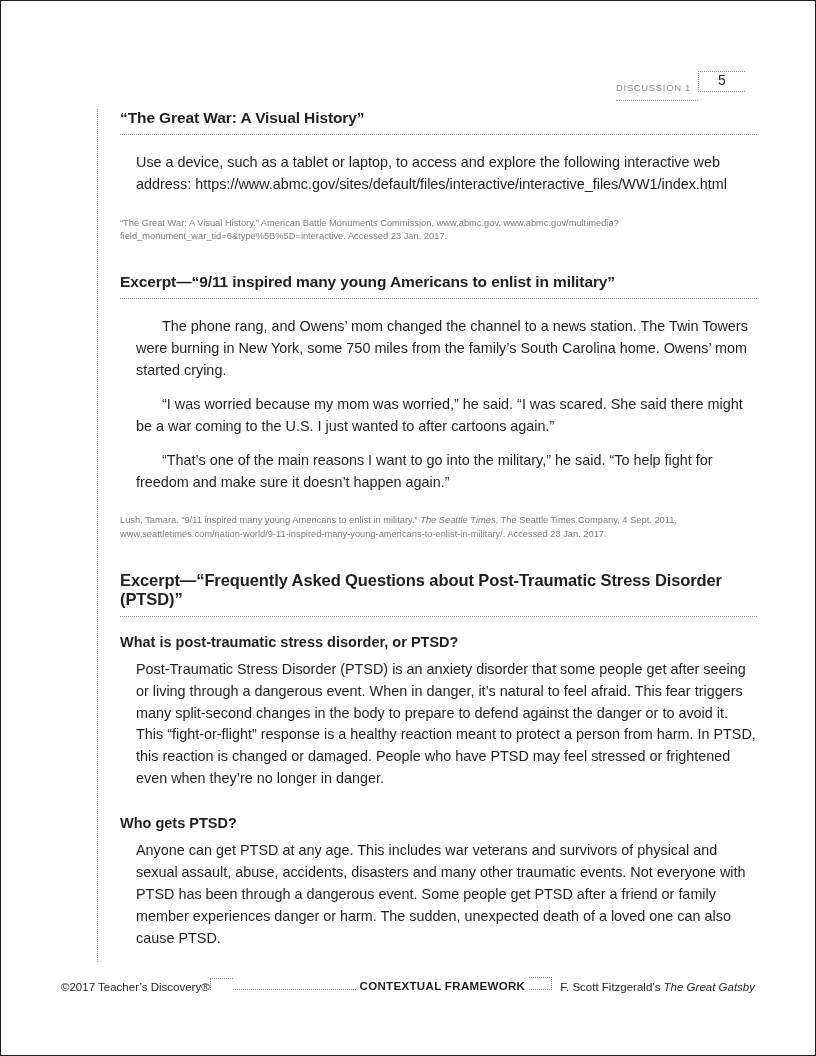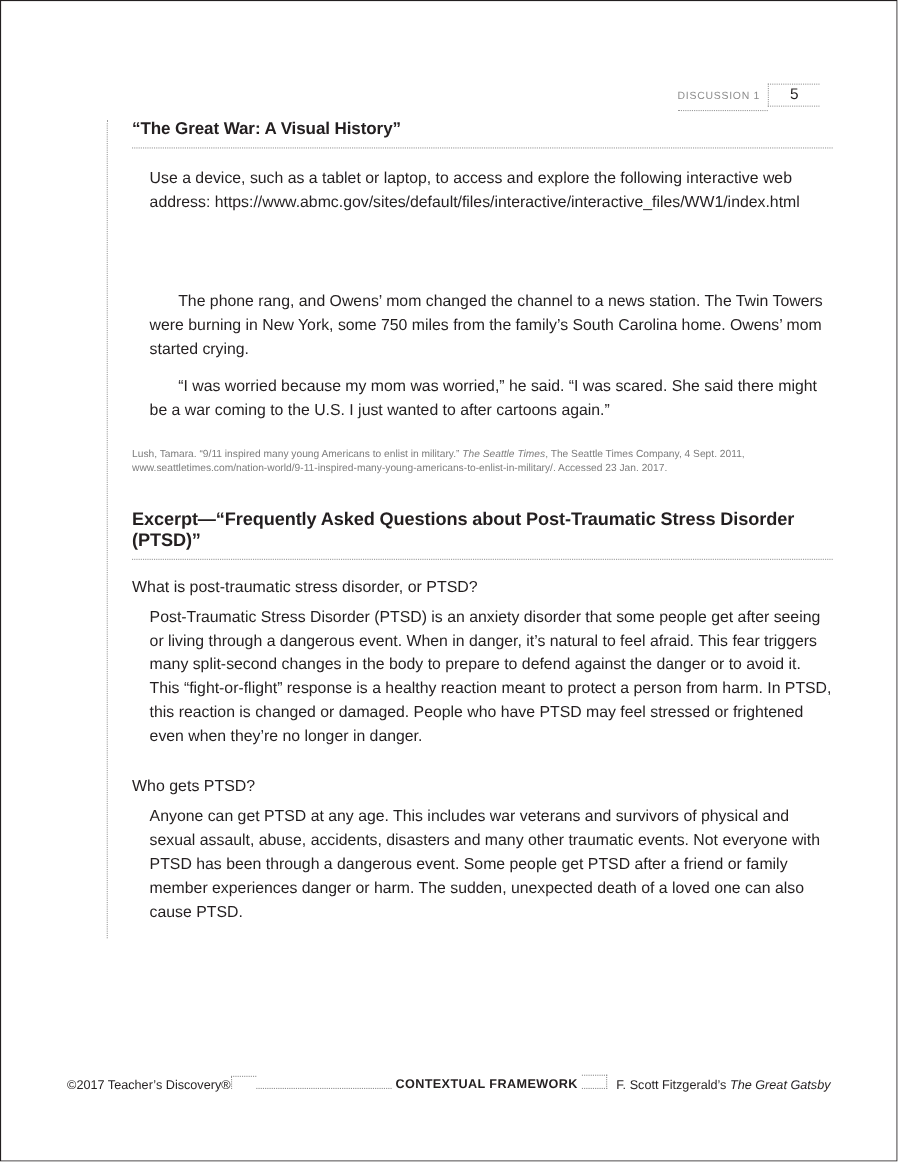--- a/index.html
+++ b/index.html
@@ -20,21 +20,21 @@
     box-sizing: border-box;
     overflow: hidden;
   }
 
   
   .run-head {
     position: absolute;
     top: 70px;
     right: 70px;
     display: flex;
-    align-items: center;
+    align-items: flex-start;
     height: 30px;
   }
   .run-head-label {
     font-size: 9.5px;
     letter-spacing: 0.07em;
     color: #8c8c8c;
     align-self: flex-end;
     padding-bottom: 7px;
     padding-right: 7px;
     border-bottom: 1.5px dotted #9a9a9a;
@@ -72,21 +72,21 @@
     margin: 0;
     padding-bottom: 7px;
     border-bottom: 1.5px dotted #9a9a9a;
     letter-spacing: -0.1px;
   }
   h2.sect-title.big {
     font-size: 16.5px;
   }
   h3.sub-head {
     font-size: 14.5px;
-    font-weight: normal;
+    font-weight: bold;
     margin: 0 0 9px 0;
   }
 
   
   p.body {
     font-size: 14.4px;
     line-height: 1.52;
     margin: 0 0 12px 16px;
   }
   p.body.indent { text-indent: 26px; }
@@ -163,26 +163,29 @@
       <span class="page-num">5</span>
     </span>
   </div>
 
   <div class="content">
 
     <h2 class="sect-title">“The Great War: A Visual History”</h2>
     <div class="gap-md"></div>
     <p class="body">Use a device, such as a tablet or laptop, to access and explore the following interactive web address: https://www.abmc.gov/sites/default/files/interactive/interactive_files/WW1/index.html</p>
     <div class="gap-xs"></div>
+    <p class="citation"><span>“The Great War: A Visual History.” American Battle Monuments Commission, www.abmc.gov. www.abmc.gov/multimedia?field_monument_war_tid=6&amp;type%5B%5D=interactive. Accessed 23 Jan. 2017.</span></p>
 
     <div class="gap-lg"></div>
 
+    <h2 class="sect-title">Excerpt—“9/11 inspired many young Americans to enlist in military”</h2>
     <div class="gap-md"></div>
     <p class="body indent">The phone rang, and Owens’ mom changed the channel to a news station. The Twin Towers were burning in New York, some 750 miles from the family’s South Carolina home. Owens’ mom started crying.</p>
     <p class="body indent">“I was worried because my mom was worried,” he said. “I was scared. She said there might be a war coming to the U.S. I just wanted to after cartoons again.”</p>
+    <p class="body indent">“That’s one of the main reasons I want to go into the military,” he said. “To help fight for freedom and make sure it doesn’t happen again.”</p>
     <div class="gap-xs"></div>
     <p class="citation"><span>Lush, Tamara. “9/11 inspired many young Americans to enlist in military.” </span><i>The Seattle Times</i><span>, The Seattle Times Company, 4 Sept. 2011, www.seattletimes.com/nation-world/9-11-inspired-many-young-americans-to-enlist-in-military/. Accessed 23 Jan. 2017.</span></p>
 
     <div class="gap-lg"></div>
 
     <h2 class="sect-title big">Excerpt—“Frequently Asked Questions about Post-Traumatic Stress Disorder (PTSD)”</h2>
     <div class="gap-md"></div>
 
     <h3 class="sub-head">What is post-traumatic stress disorder, or PTSD?</h3>
     <p class="body">Post-Traumatic Stress Disorder (PTSD) is an anxiety disorder that some people get after seeing or living through a dangerous event. When in danger, it’s natural to feel afraid. This fear triggers many split-second changes in the body to prepare to defend against the danger or to avoid it. This “fight-or-flight” response is a healthy reaction meant to protect a person from harm. In PTSD, this reaction is changed or damaged. People who have PTSD may feel stressed or frightened even when they’re no longer in danger.</p>

